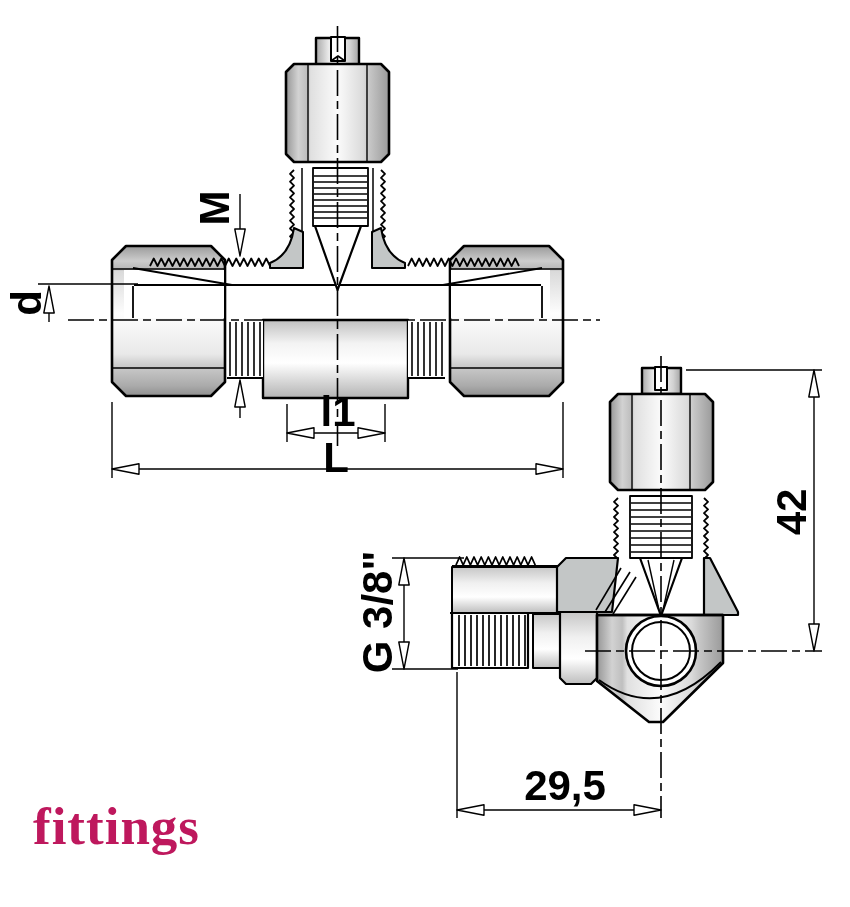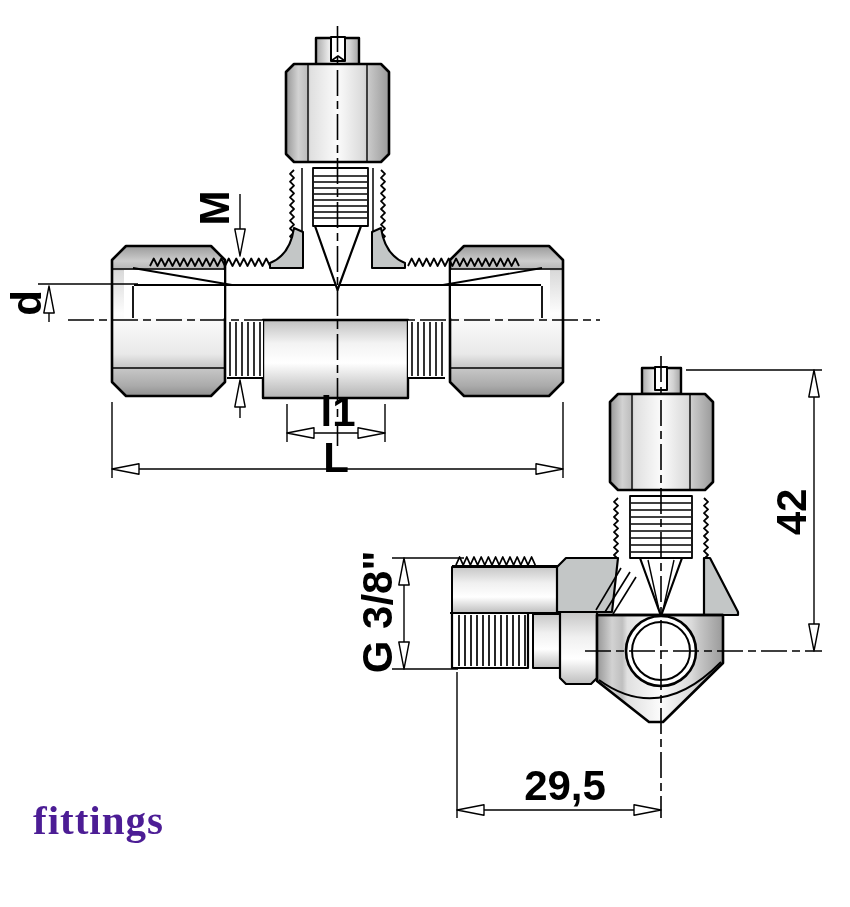--- a/index.html
+++ b/index.html
@@ -3,22 +3,22 @@
 <meta charset="utf-8">
 <style>
   html,body{margin:0;padding:0;background:#fff;}
   #canvas{position:relative;width:850px;height:907px;background:#fff;overflow:hidden;
           font-family:"Liberation Sans", sans-serif;}
   #drawing{position:absolute;left:0;top:0;}
   .dim-text{font-family:"Liberation Sans", sans-serif;font-weight:700;font-size:42px;fill:#000;}
   .logo{position:absolute;left:6px;top:806px;width:260px;line-height:1;user-select:none;}
   .logo-main{font-family:"Liberation Sans", sans-serif;font-weight:700;font-size:60px;
              letter-spacing:-4px;color:#a59d97;}
-  .logo-sub{font-family:"Liberation Serif", serif;font-weight:700;font-size:41px;
-            letter-spacing:1px;color:#4c1d95;margin-left:27px;margin-top:-6px;}
+  .logo-sub{font-family:"Liberation Serif", serif;font-weight:700;font-size:53px;
+            letter-spacing:1px;color:#be185d;margin-left:27px;margin-top:-6px;}
 </style>
 </head>
 <body>
 
 <div id="canvas">
 <svg id="drawing" width="850" height="907" viewBox="0 0 850 907">
   <defs>
     <linearGradient id="gradNutV" x1="0" y1="0" x2="0" y2="1">
       <stop offset="0" stop-color="#9a9a9a"></stop>
           <stop offset="0.10" stop-color="#cdcdcd"></stop>

